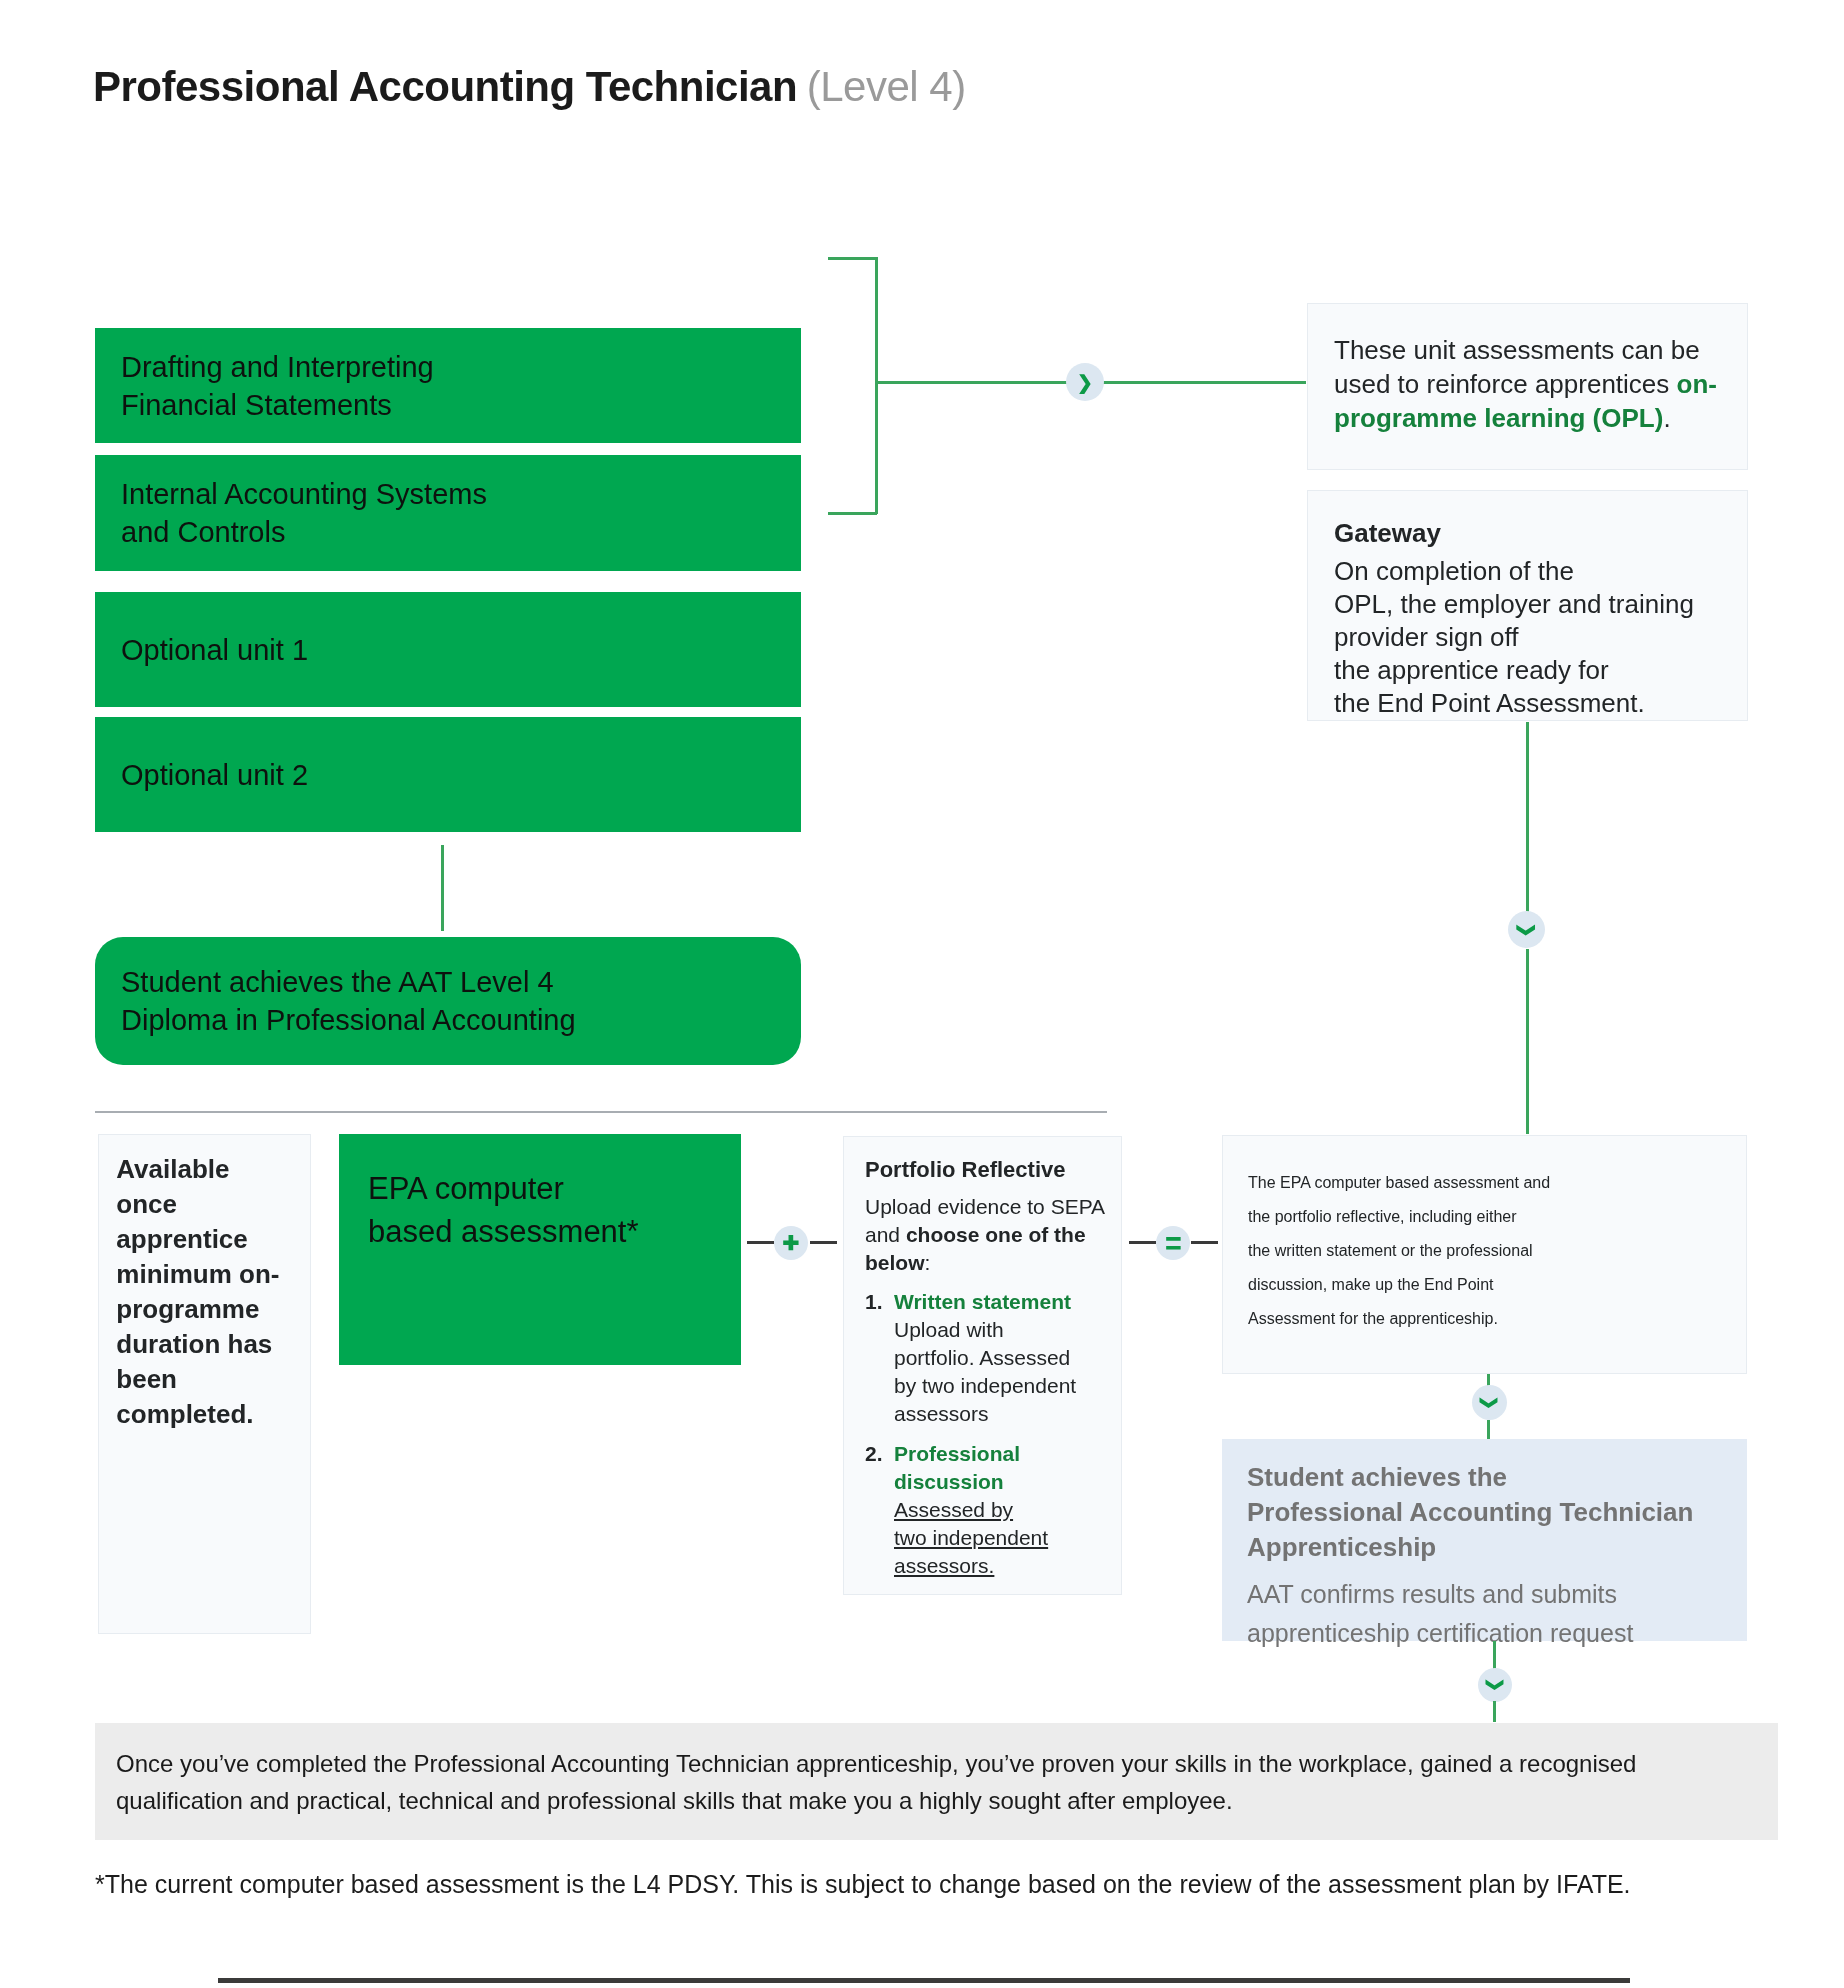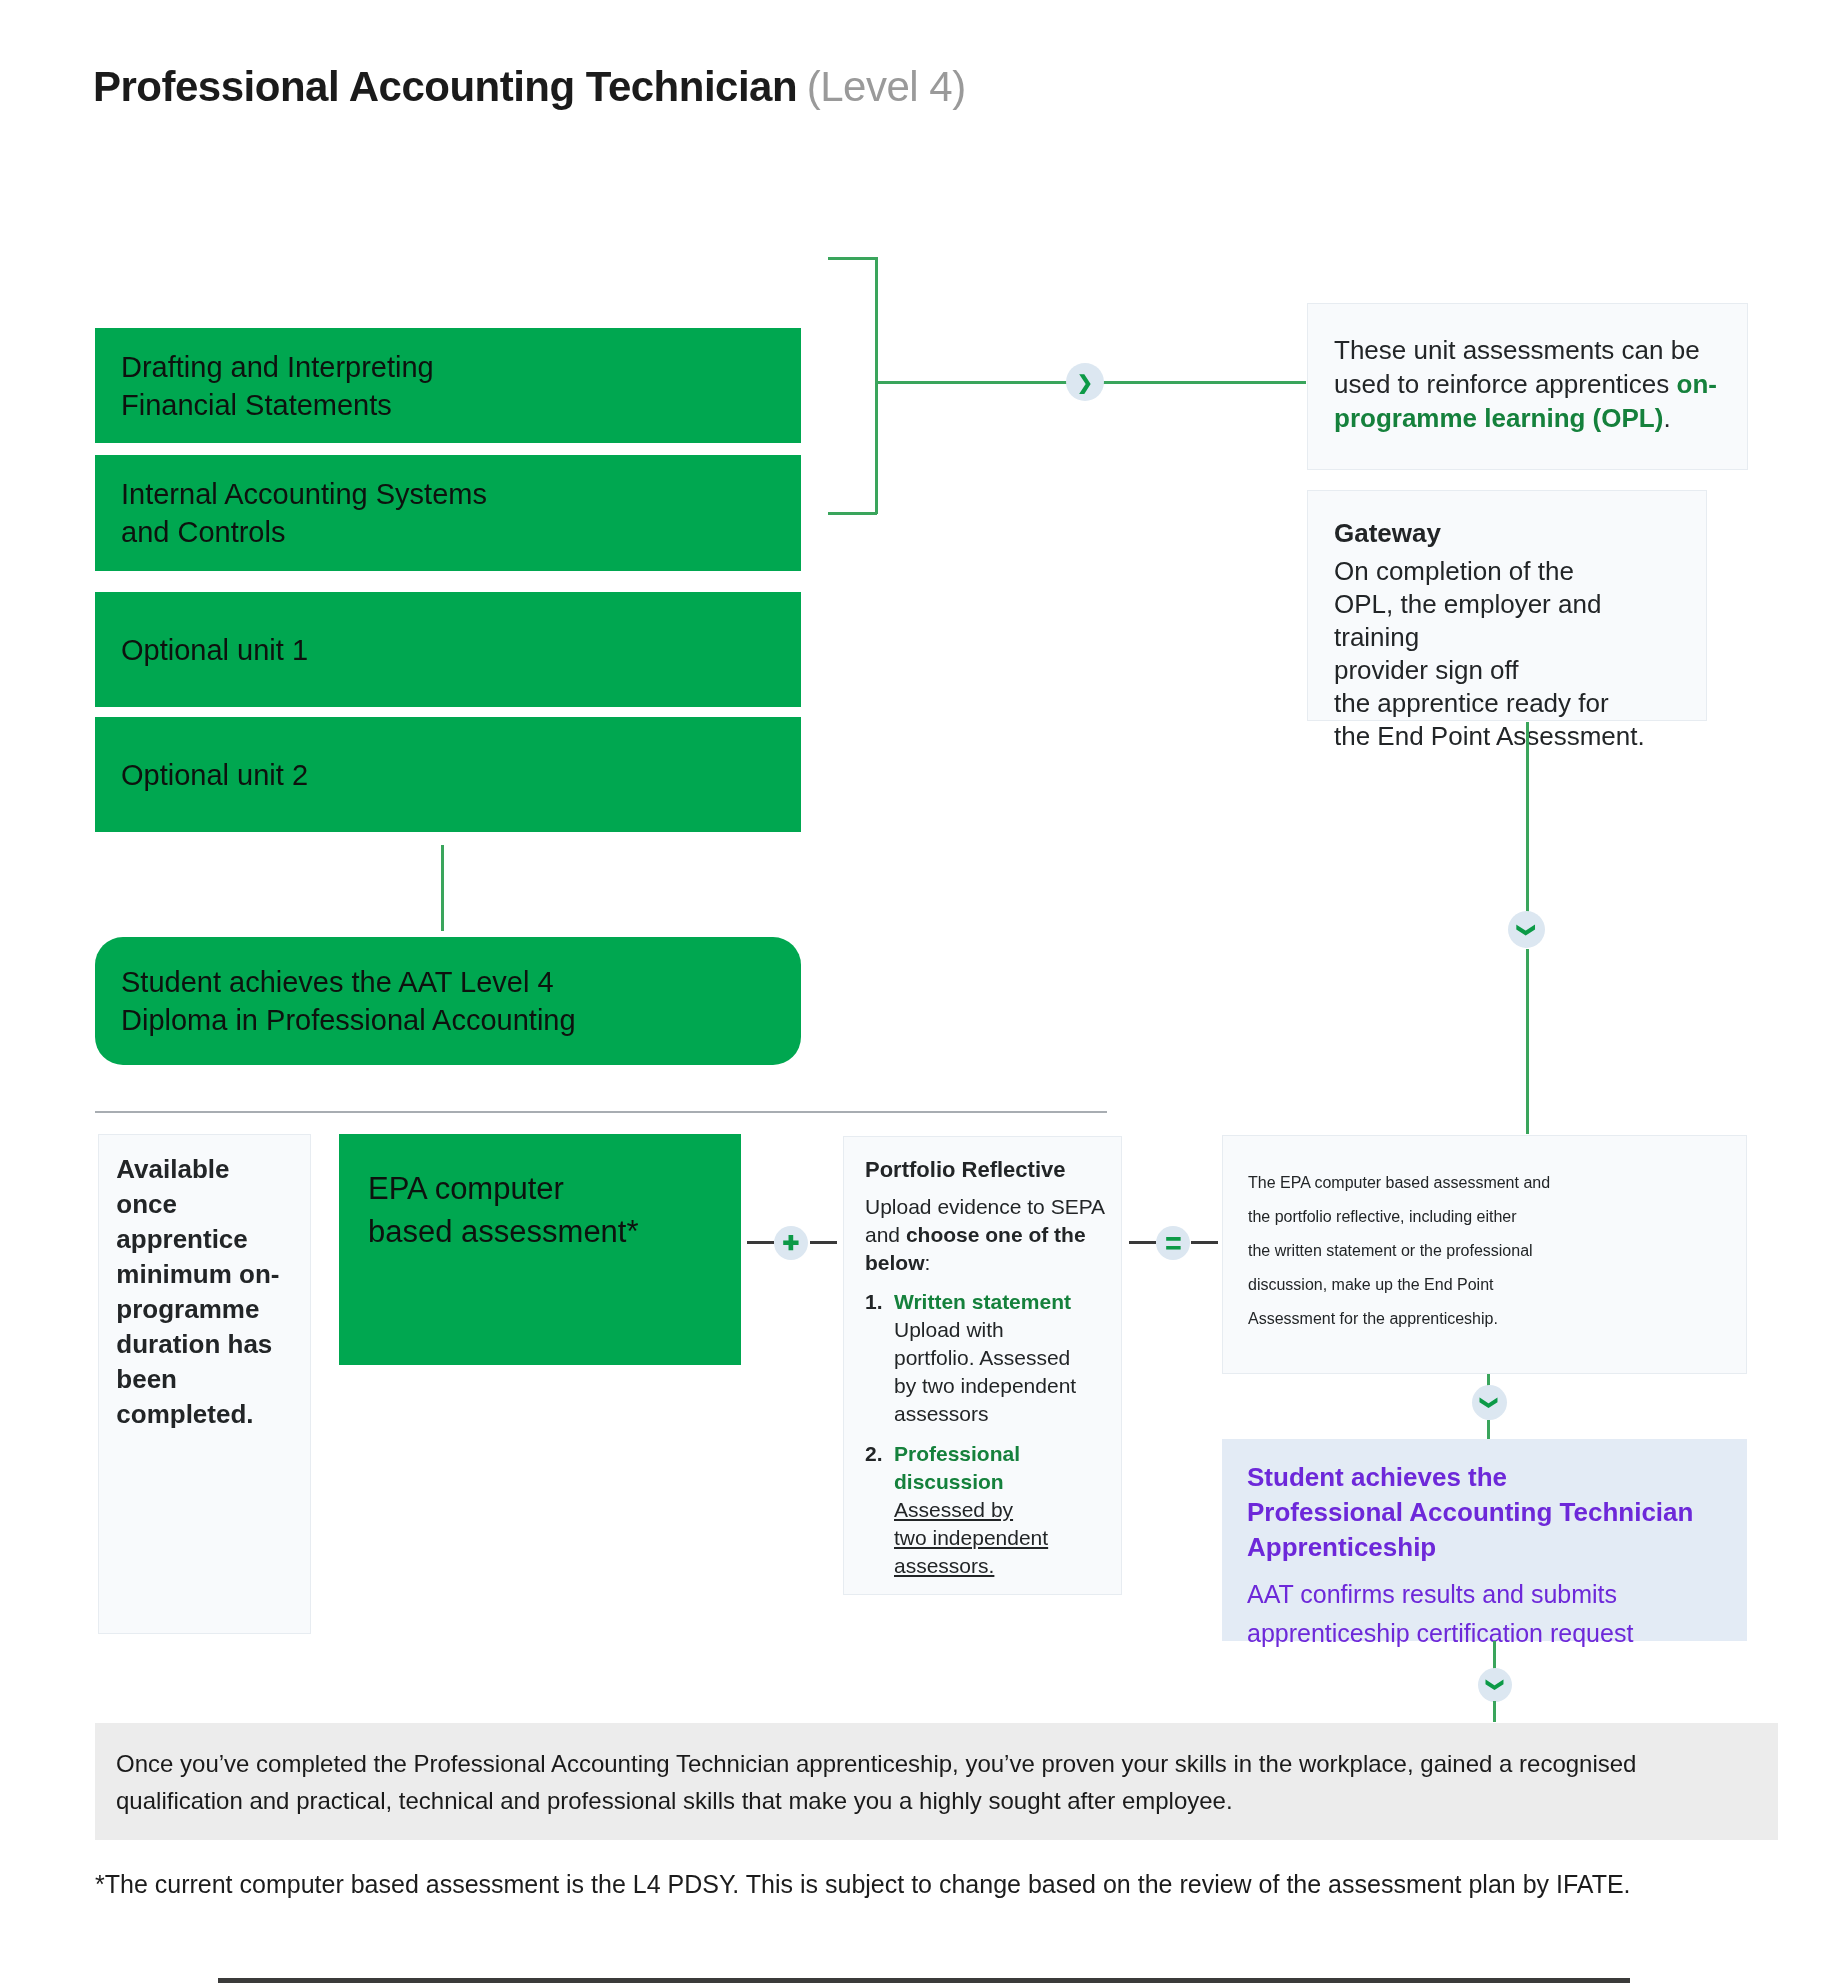--- a/index.html
+++ b/index.html
@@ -6,21 +6,21 @@
   body{font-family:"Liberation Sans", sans-serif;color:#161616;}
   .canvas{position:relative;width:1845px;height:1989px;background:#fff;overflow:hidden;}
   .abs{position:absolute;box-sizing:border-box;}
   .pre{white-space:pre-line;}
   .title{font-size:42px;font-weight:bold;color:#1b1b1b;letter-spacing:-0.5px;}
   .title .lvl{color:var(--title-gray);font-weight:400;margin-left:9.6px;}
   .gbox{background:var(--green);display:flex;align-items:center;padding-left:26px;
         font-size:29px;line-height:38px;color:#0d120e;}
   .panel{background:var(--panel-bg);border:1.9px solid var(--panel-border);
          font-size:26px;line-height:34px;color:#222527;}
-  .bluebox{background:var(--achievement-bg);color:#6d28d9;}
+  .bluebox{background:var(--achievement-bg);color:#737373;}
   .graybox{background:var(--outcome-bg);color:#1a1a1a;display:flex;align-items:center;}
   .hline,.vline{background:var(--line-green);}
   .dash{background:var(--dash);}
   .circle{background:var(--circle-bg);border-radius:50%;display:flex;align-items:center;
           justify-content:center;color:var(--icon-green);font-weight:bold;}
   .glyph{display:block;line-height:1;}
   .down{transform:rotate(90deg);}
   .eq{transform:scale(1.15,1.3);}
   .em{color:var(--emphasis-green);font-weight:bold;}
   .b{font-weight:bold;}
@@ -58,21 +58,21 @@
   <div class="abs hline" style="left:828px;top:512px;width:49px;height:2.9px;"></div>
   <div class="abs hline" style="left:878px;top:381px;width:428px;height:2.9px;"></div>
   <div class="abs circle" style="left:1066px;top:363px;width:38px;height:38px;font-size:19px;">
     <span class="glyph">❯</span>
   </div>
 
   <div class="abs panel" style="left:1307px;top:303px;width:441px;height:167px;padding:29px 19px 0 26px;">
     <span>These unit assessments can be used to reinforce apprentices </span><span class="em">on-programme learning (OPL)</span><span>.</span>
   </div>
 
-  <div class="abs panel" style="left:1307px;top:490px;width:400px;height:231px;padding:25px 31px 0 26px;">
+  <div class="abs panel" style="left:1307px;top:490px;width:441px;height:231px;padding:25px 31px 0 26px;">
     <div class="heading">Gateway</div>
     <div class="pre" style="line-height:33px;margin-top:4.8px;">On completion of the
 OPL, the employer and training
 provider sign off
 the apprentice ready for
 the End Point Assessment.</div>
   </div>
 
   <div class="abs vline" style="left:1526px;top:722px;width:2.9px;height:190px;"></div>
   <div class="abs circle" style="left:1508px;top:911px;width:37px;height:37px;font-size:18px;">

